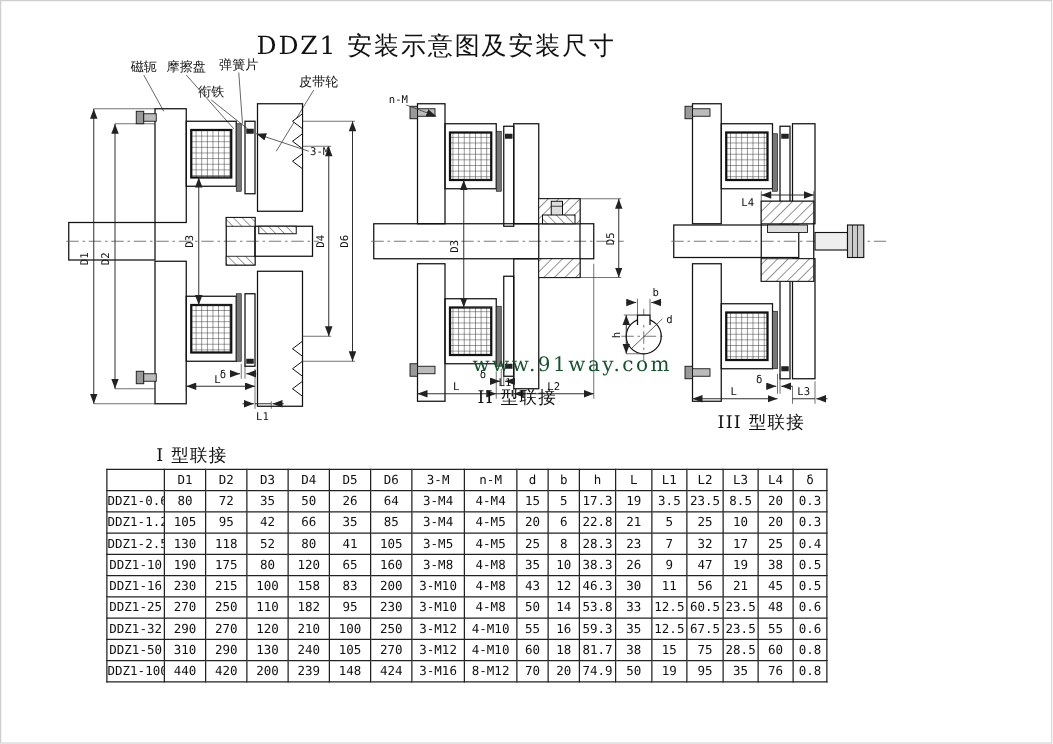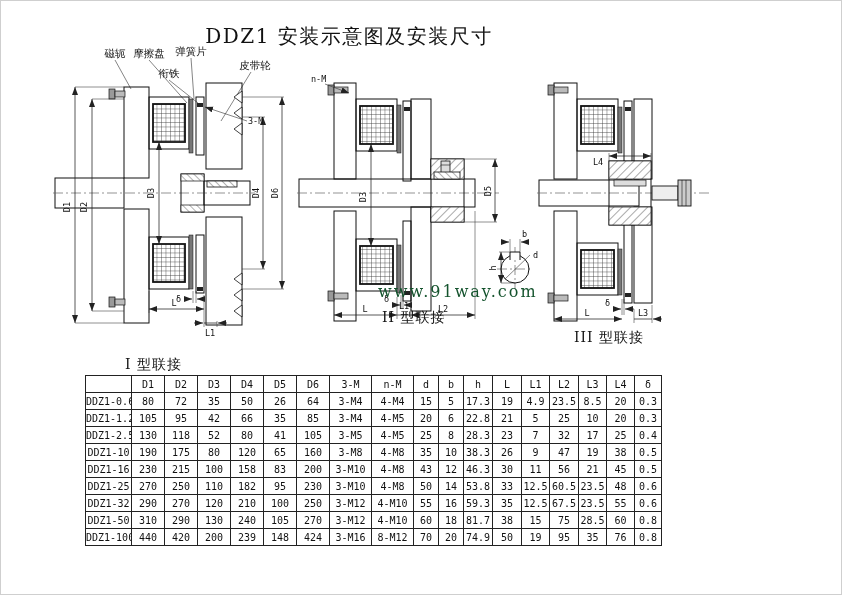--- a/index.html
+++ b/index.html
@@ -348,21 +348,21 @@
           <td>35</td>
           <td>50</td>
           <td>26</td>
           <td>64</td>
           <td>3-M4</td>
           <td>4-M4</td>
           <td>15</td>
           <td>5</td>
           <td>17.3</td>
           <td>19</td>
-          <td>4.9</td>
+          <td>3.5</td>
           <td>23.5</td>
           <td>8.5</td>
           <td>20</td>
           <td>0.3</td>
         </tr>
         <tr>
           <td>DDZ1-1.2</td>
           <td>105</td>
           <td>95</td>
           <td>42</td>

